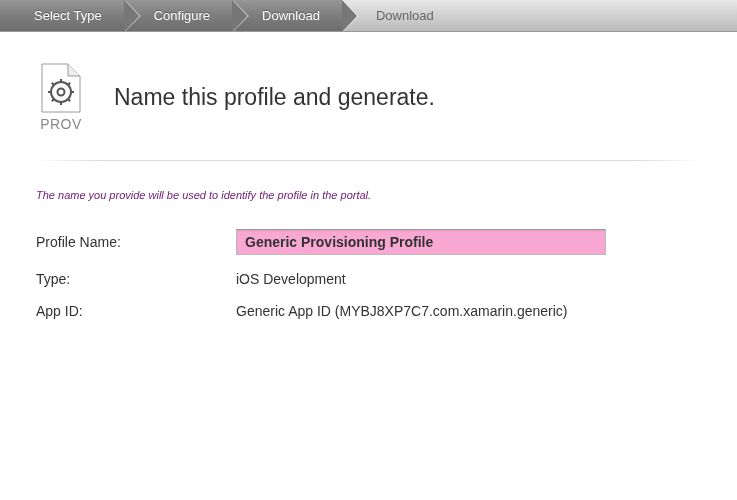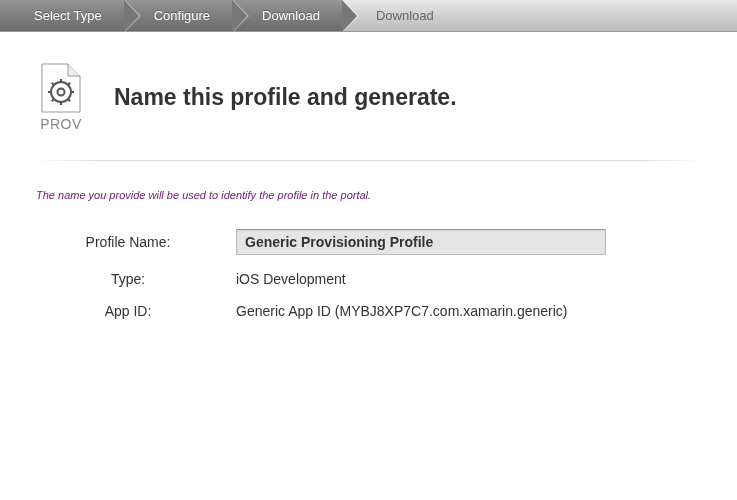--- a/index.html
+++ b/index.html
@@ -77,62 +77,62 @@
 .prov-icon svg { display: block; margin: 0 auto; }
 .prov-label {
   font-size: 14px;
   letter-spacing: 0.5px;
   color: #888;
   margin-top: 2px;
   font-weight: 400;
 }
 .page-title {
   font-size: 23px;
-  font-weight: 700;
+  font-weight: 400;
   color: #333;
 }
 .divider {
   height: 1px;
   background: linear-gradient(to right, rgba(0,0,0,0) 0%, rgba(0,0,0,0.15) 10%, rgba(0,0,0,0.15) 90%, rgba(0,0,0,0) 100%);
   margin-bottom: 28px;
 }
 .description {
   font-size: 11px;
   color: #701a75;
   margin-bottom: 28px;
   font-style: italic;
 }
 .form-row {
   display: flex;
   align-items: center;
   margin-bottom: 16px;
 }
 .form-label {
   width: 200px;
-  text-align: center;
+  text-align: left;
   padding-right: 16px;
   font-size: 14px;
   color: #333;
 }
 .form-value {
   font-size: 14px;
   font-weight: 400;
   color: #333;
 }
 .form-input {
   width: 370px;
   height: 26px;
   padding: 2px 8px;
   font-size: 14px;
   font-weight: 700;
   color: #333;
   border: 1px solid #bbb;
   border-top-color: #999;
   box-shadow: inset 0 1px 2px rgba(0,0,0,0.1);
-  background: #e5e5e5;
+  background: #f9a8d4;
   font-family: inherit;
 }
 </style>
 </head>
 <body>
 
 <div class="breadcrumb">
   <div class="crumb done">
     <span>Select Type</span>
   </div>

